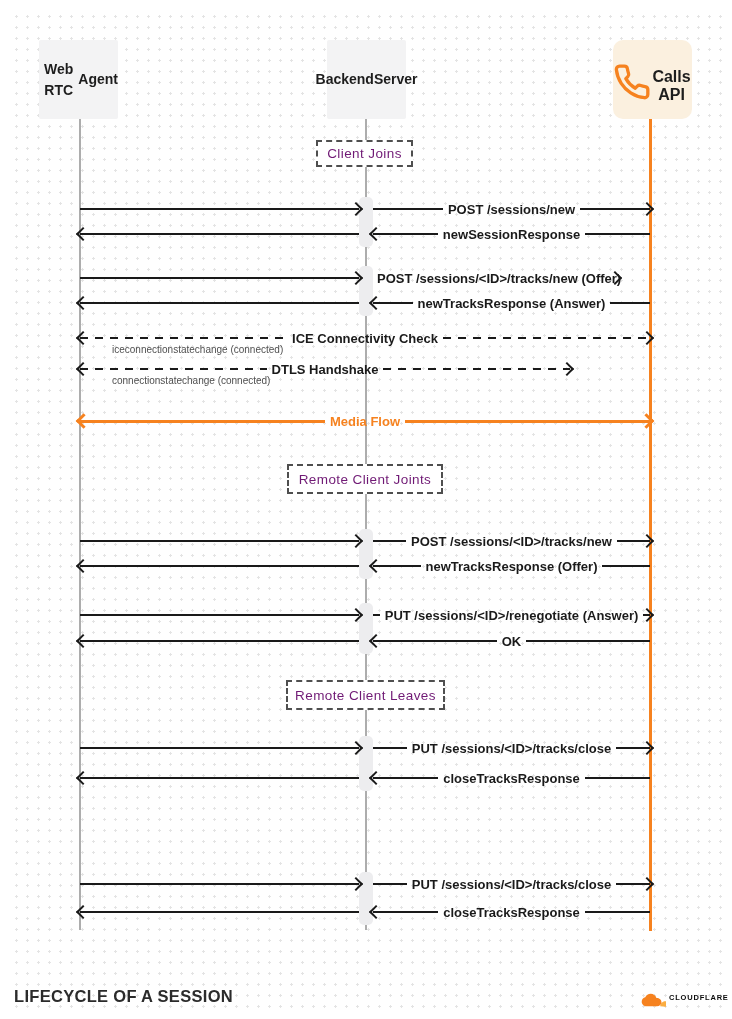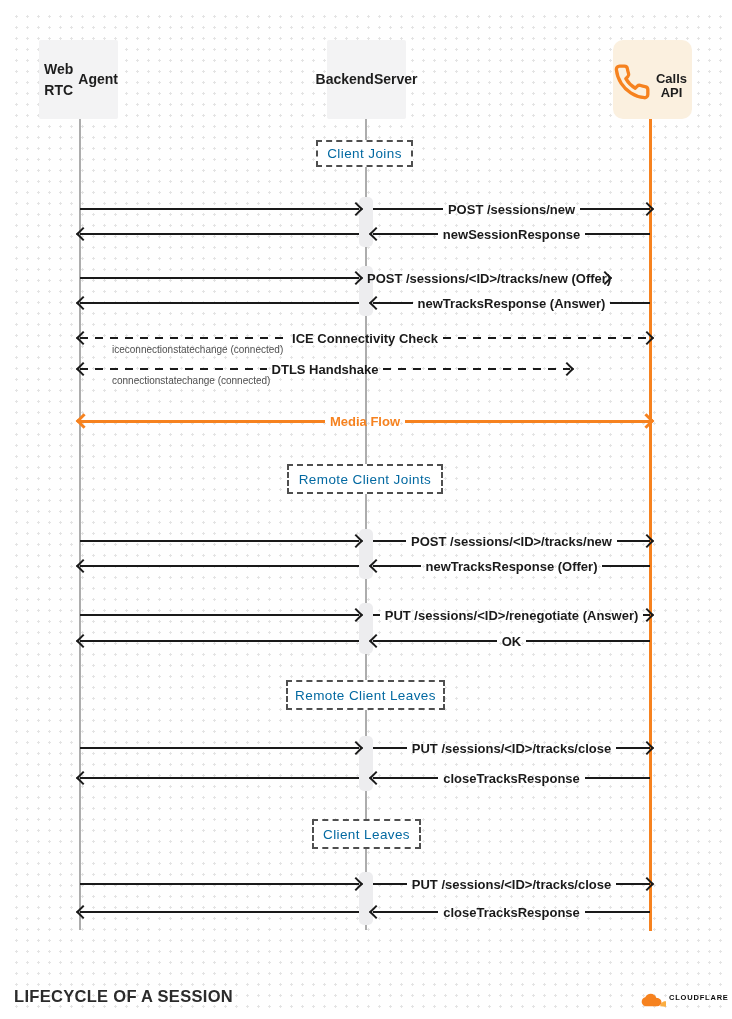--- a/index.html
+++ b/index.html
@@ -11,28 +11,28 @@
   body{background:#fff;font-family:"Liberation Sans",sans-serif;}
   .canvas{position:relative;width:732px;height:1019px;background:#ffffff;overflow:hidden;}
   .dots{position:absolute;left:8px;top:8px;right:8px;bottom:10px;
         background-image:radial-gradient(circle,#e4e4e4 1.1px,transparent 1.35px);
         background-size:11px 11px;background-position:3px 3px;}
   
   .actor{position:absolute;top:40px;width:79px;height:79px;background:#f3f3f4;
          display:flex;flex-direction:row;align-items:center;justify-content:center;
          font-weight:bold;font-size:14px;color:#1d1d1d;line-height:1.45;text-align:center;border-radius:2px;}
   .actor.api{background:#fbf0df;border-radius:10px;line-height:1.1;justify-content:flex-start;padding-top:8px;}
-  .actor.api .api-label{font-size:13px;margin-top:5px;}
+  .actor.api .api-label{font-size:16px;margin-top:5px;}
   
   .lifeline{position:absolute;top:119px;height:811px;width:2px;background:var(--lifeline);}
   .lifeline.orange{width:3px;background:var(--accent);height:812px;}
   
   .bar{position:absolute;left:359px;width:14px;background:#ededef;border-radius:5px;}
   
-  .grp{position:absolute;background:#fff;border:2px dashed #4f4f4f;color:#0369a1;
+  .grp{position:absolute;background:#fff;border:2px dashed #4f4f4f;color:#701a75;
        display:flex;align-items:center;justify-content:center;font-size:13.5px;letter-spacing:.4px;white-space:nowrap;}
   
   .msg{position:absolute;height:18px;display:flex;align-items:center;}
   .msg .seg{flex:1 1 auto;height:0;border-top:2.6px solid var(--arrow);}
   .msg .lbl{flex:0 0 auto;padding:0 5px;font-size:13px;font-weight:bold;color:var(--arrow);
             white-space:nowrap;line-height:1;}
   .msg .h{position:absolute;width:10px;height:10px;top:50%;
           border-top:2.6px solid var(--arrow);border-right:2.6px solid var(--arrow);}
   .msg .h.r{right:-2px;transform:translateY(-50%) rotate(45deg);}
   .msg .h.l{left:-2px;transform:translateY(-50%) rotate(-135deg);}
@@ -85,23 +85,20 @@
 
   <div class="grp" style="left:316px;top:140px;width:97px;height:27px">
     <span>Client Joins</span>
   </div>
   <div class="grp" style="left:286px;top:680px;width:159px;height:30px">
     <span>Remote Client Leaves</span>
   </div>
   <div class="grp" style="left:287px;top:464px;width:156px;height:30px">
     <span>Remote Client Joints</span>
   </div>
-  <div class="grp" style="left:312px;top:819px;width:109px;height:30px">
-    <span>Client Leaves</span>
-  </div>
 
   <div class="msg" style="left:80px;top:200px;width:279px">
       <span class="seg"></span>
       <span class="h r"></span>
     </div>
   <div class="msg" style="left:373px;top:200px;width:277px">
       <span class="seg"></span>
       <span class="lbl">POST /sessions/new</span>
       <span class="seg"></span>
       <span class="h r"></span>
@@ -115,21 +112,21 @@
     </div>
   <div class="msg" style="left:80px;top:225px;width:279px">
       <span class="h l"></span>
       <span class="seg"></span>
     </div>
 
   <div class="msg" style="left:80px;top:269px;width:279px">
       <span class="seg"></span>
       <span class="h r"></span>
     </div>
-  <div class="msg" style="left:362px;top:269px;width:246px">
+  <div class="msg" style="left:372px;top:269px;width:246px">
       <span class="seg"></span>
       <span class="lbl">POST /sessions/&lt;ID&gt;/tracks/new (Offer)</span>
       <span class="seg"></span>
       <span class="h r"></span>
     </div>
 
   <div class="msg" style="left:373px;top:294px;width:277px">
       <span class="h l"></span>
       <span class="seg"></span>
       <span class="lbl">newTracksResponse (Answer)</span>

